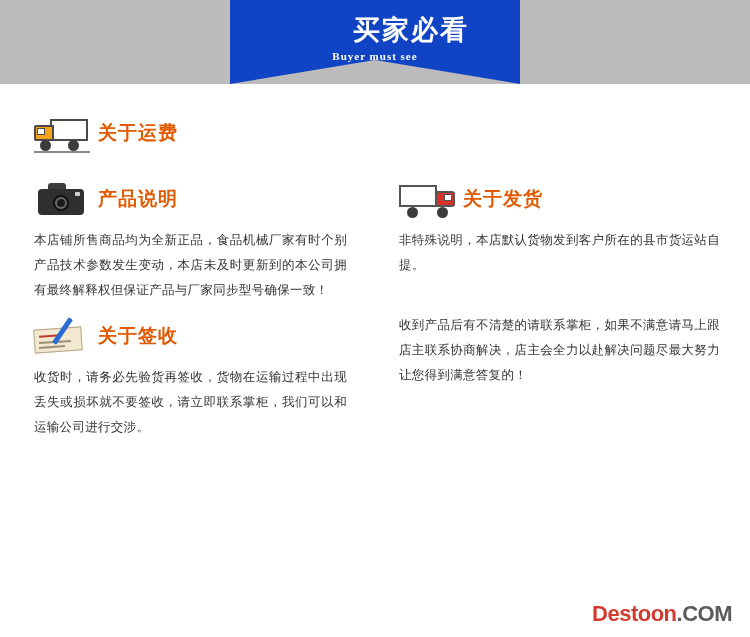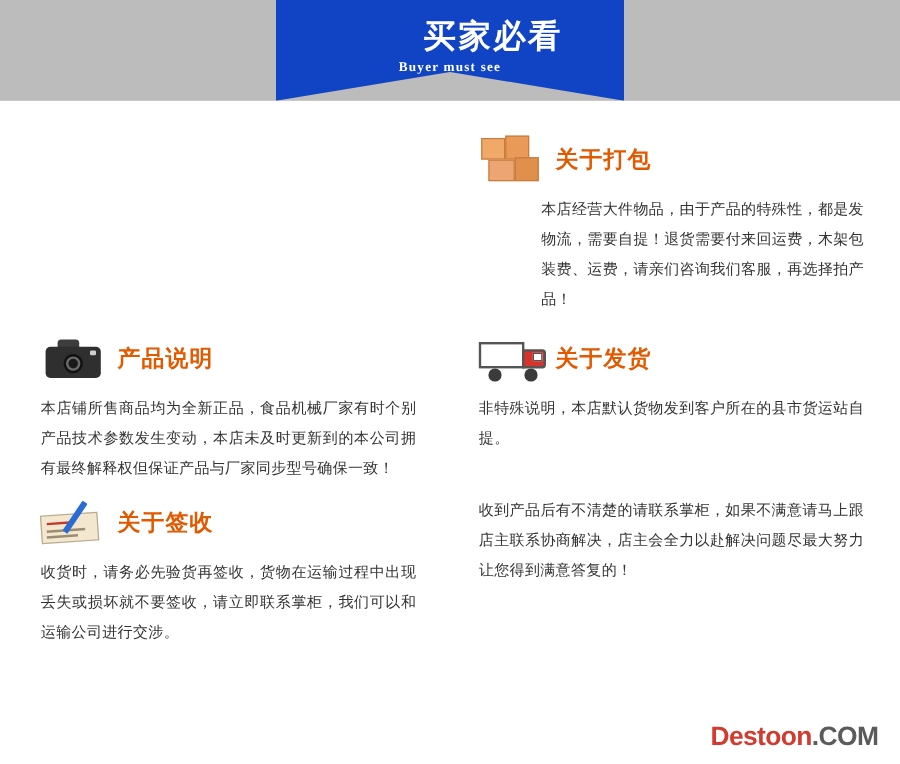--- a/index.html
+++ b/index.html
@@ -273,34 +273,33 @@
       <div class="banner-point"></div>
       <div class="banner-title">买家必看</div>
       <div class="banner-sub">Buyer must see</div>
     </div>
   </div>
 
   <div class="content">
 
     <div class="row r1">
       <div class="cell">
-      </div>
-
-      <div class="cell right">
         <div class="cell-head">
-          <div class="cell-icon ic-boxes">
-            <div class="b b1"></div>
-            <div class="b b2"></div>
-            <div class="b b3"></div>
-            <div class="b b4"></div>
+          <div class="cell-icon ic-truck-yellow">
+            <div class="line"></div>
+            <div class="box"></div>
+            <div class="cab"></div>
+            <div class="win"></div>
+            <div class="w1"></div>
+            <div class="w2"></div>
           </div>
-          <div class="cell-title">关于打包</div>
+          <div class="cell-title">关于运费</div>
         </div>
-        <div class="cell-text">本店经营大件物品，由于产品的特殊性，都是发物流，需要自提！退货需要付来回运费，木架包装费、运费，请亲们咨询我们客服，再选择拍产品！</div>
-      </div>
+      </div>
+
     </div>
 
     <div class="row r2">
       <div class="cell">
         <div class="cell-head">
           <div class="cell-icon ic-camera">
             <div class="top"></div>
             <div class="body"></div>
             <div class="lens"></div>
             <div class="lens-in"></div>

